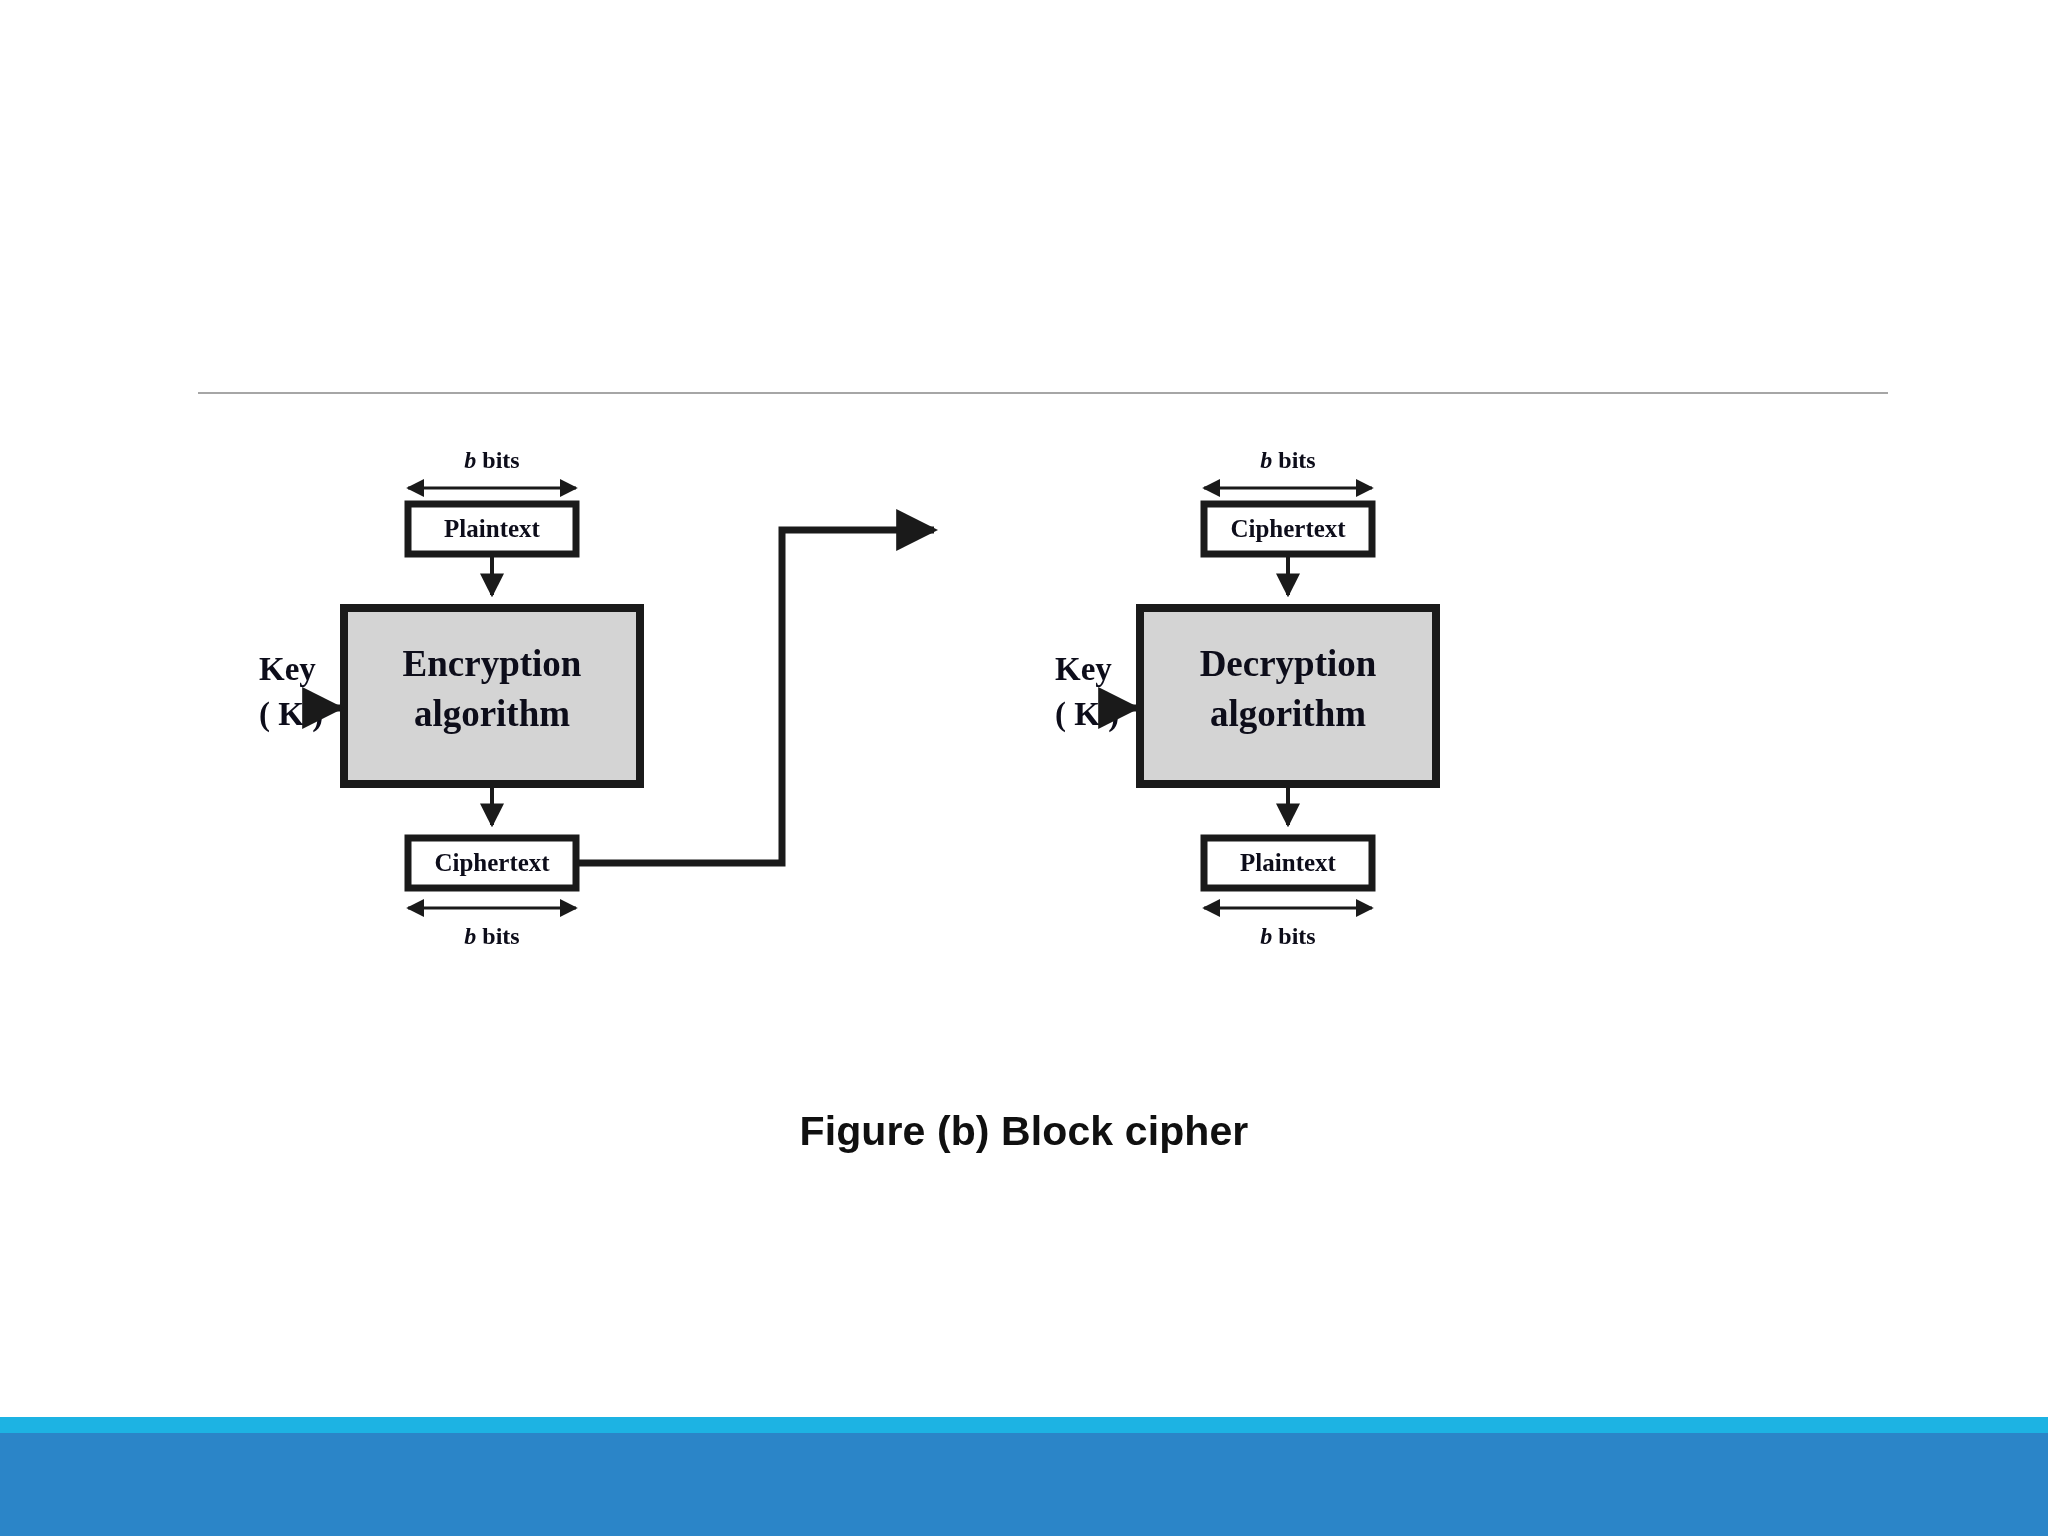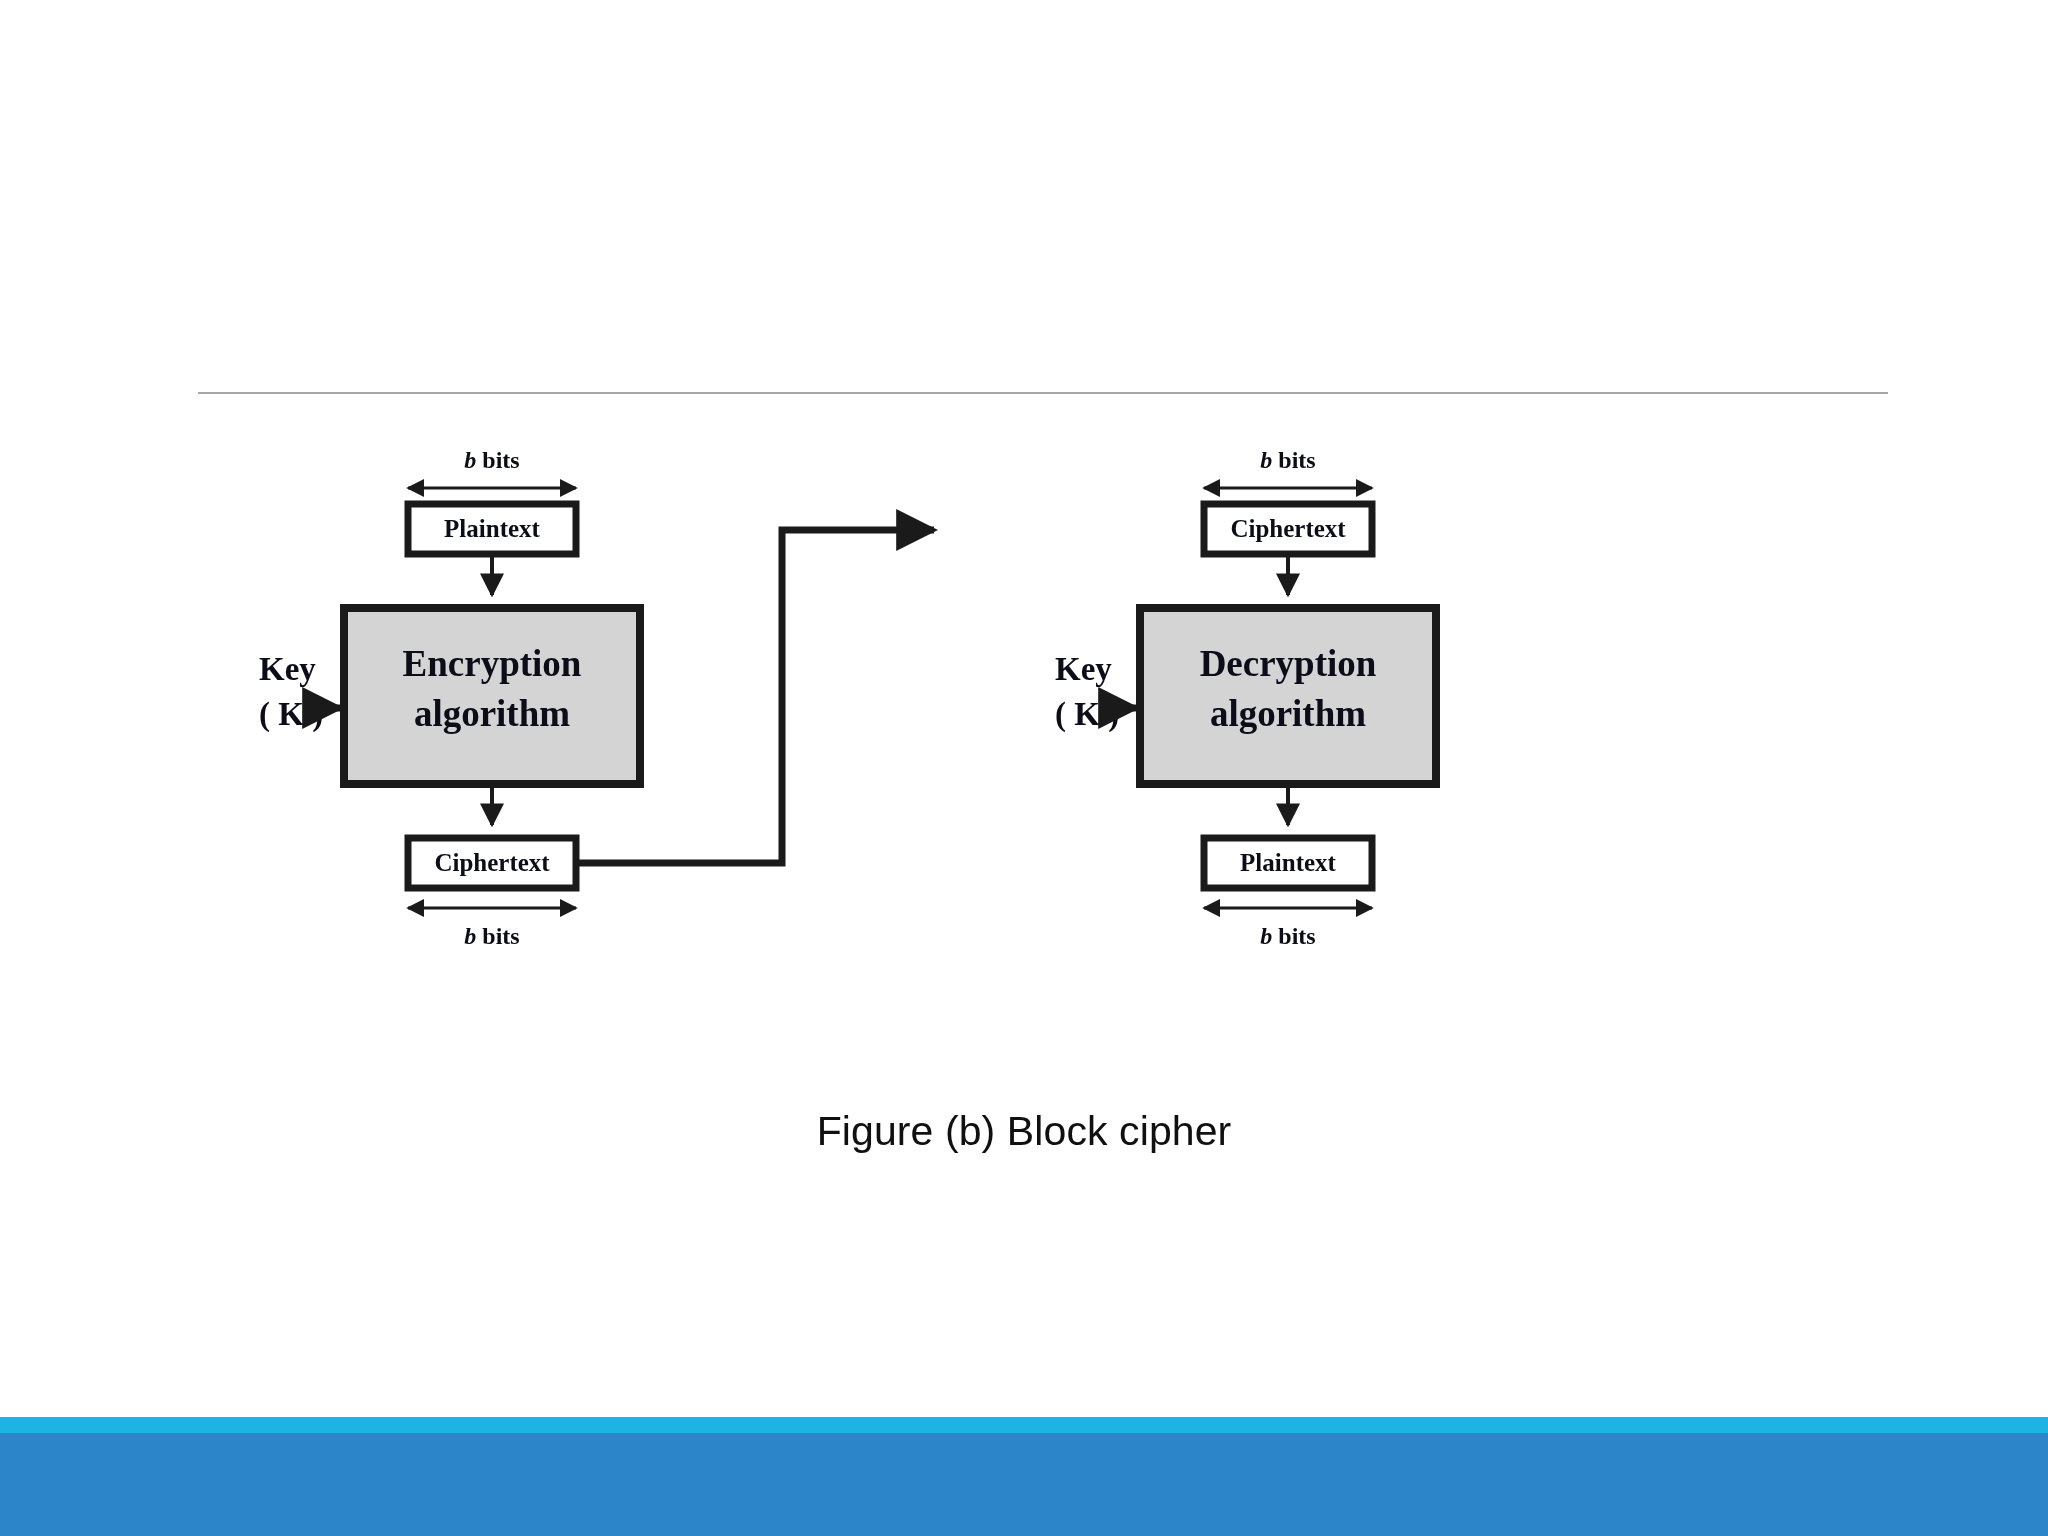--- a/index.html
+++ b/index.html
@@ -49,21 +49,21 @@
 
   
   .figure-caption {
     position: absolute;
     left: 0;
     top: 1108px;
     width: 2048px;
     text-align: center;
     font-family: "Liberation Sans", sans-serif;
     font-size: 41px;
-    font-weight: normal;
+    font-weight: bold;
     color: #101010;
     letter-spacing: 0.1px;
   }
 
   
   .footer-bar {
     position: absolute;
     left: 0;
     width: 2048px;
   }

